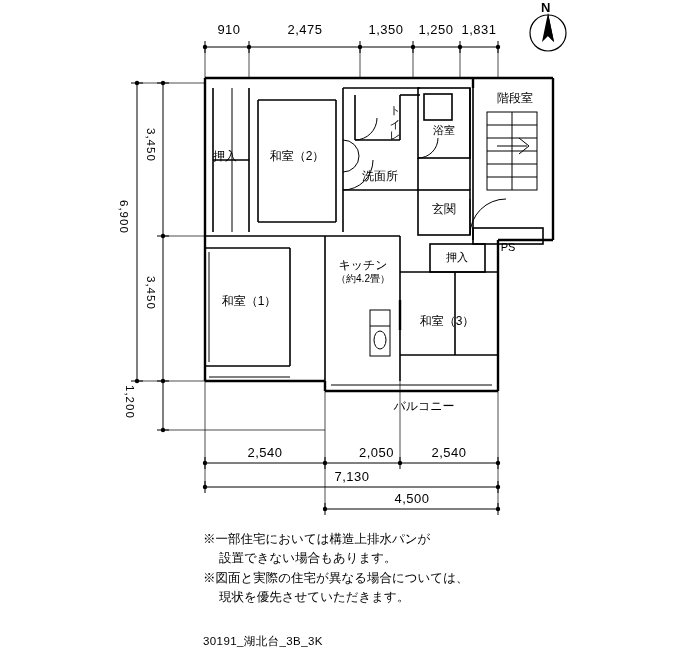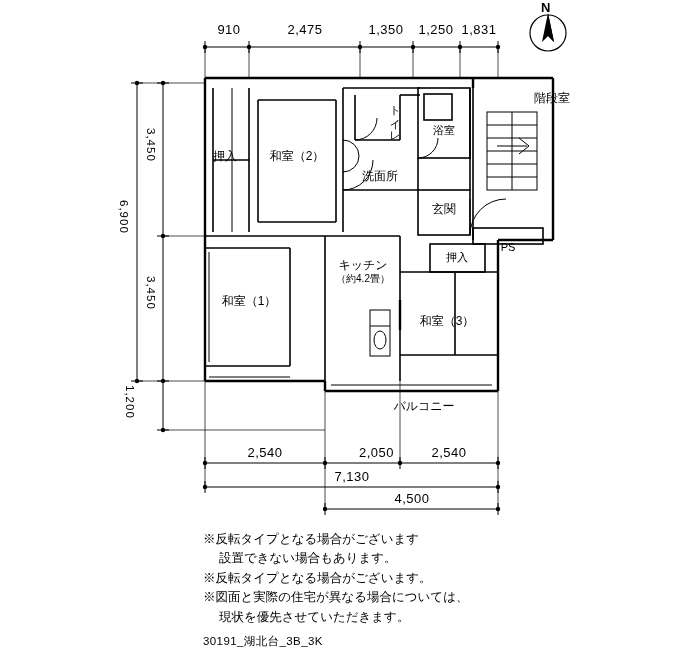--- a/index.html
+++ b/index.html
@@ -263,34 +263,33 @@
   <div class="abs dim" style="left:233px;top:445px;width:64px;text-align:center;">2,540</div>
   <div class="abs dim" style="left:330px;top:445px;width:64px;text-align:right;">2,050</div>
   <div class="abs dim" style="left:417px;top:445px;width:64px;text-align:center;">2,540</div>
   <div class="abs dim" style="left:320px;top:469px;width:64px;text-align:center;">7,130</div>
   <div class="abs dim" style="left:380px;top:491px;width:64px;text-align:center;">4,500</div>
 
   <div class="abs rm" style="left:202px;top:148px;width:46px;">押入</div>
   <div class="abs rm" style="left:260px;top:148px;width:74px;">和室（2）</div>
   <div class="abs" style="left:388px;top:98px;width:14px;font-size:11px;line-height:1.1;text-align:center;"><span style="writing-mode:vertical-rl;">トイレ</span></div>
   <div class="abs rm" style="left:420px;top:123px;width:48px;font-size:11px;">浴室</div>
-  <div class="abs rm" style="left:504px;top:90px;width:66px;text-align:right;">階段室</div>
+  <div class="abs rm" style="left:482px;top:90px;width:66px;">階段室</div>
   <div class="abs rm" style="left:347px;top:168px;width:66px;">洗面所</div>
   <div class="abs rm" style="left:420px;top:201px;width:48px;">玄関</div>
   <div class="abs rm" style="left:490px;top:229px;width:36px;font-size:11px;margin-top:12px;">PS</div>
   <div class="abs rm" style="left:432px;top:250px;width:50px;font-size:11px;">押入</div>
   <div class="abs rm" style="left:212px;top:293px;width:74px;">和室（1）</div>
   <div class="abs rm" style="left:326px;top:257px;width:74px;">キッチン</div>
   <div class="abs sm" style="left:322px;top:272px;width:82px;">（約4.2畳）</div>
   <div class="abs rm" style="left:408px;top:313px;width:78px;">和室（3）</div>
   <div class="abs rm" style="left:378px;top:398px;width:92px;">バルコニー</div>
 
   <div class="abs note" style="left:203px;top:530px;">
-    <div>※反転タイプとなる場合がございます</div>
+    <div>※一部住宅においては構造上排水パンが</div>
     <div>　 設置できない場合もあります。</div>
-    <div>※反転タイプとなる場合がございます。</div>
     <div>※図面と実際の住宅が異なる場合については、</div>
     <div>　 現状を優先させていただきます。</div>
   </div>
 
   <div class="abs code" style="left:203px;top:634px;">30191_湖北台_3B_3K</div>
 
 </div>
 
 </body></html>

